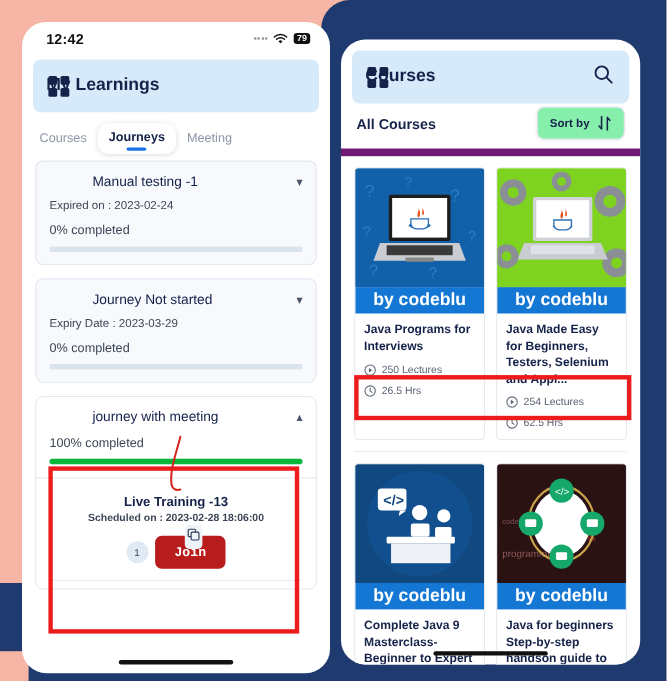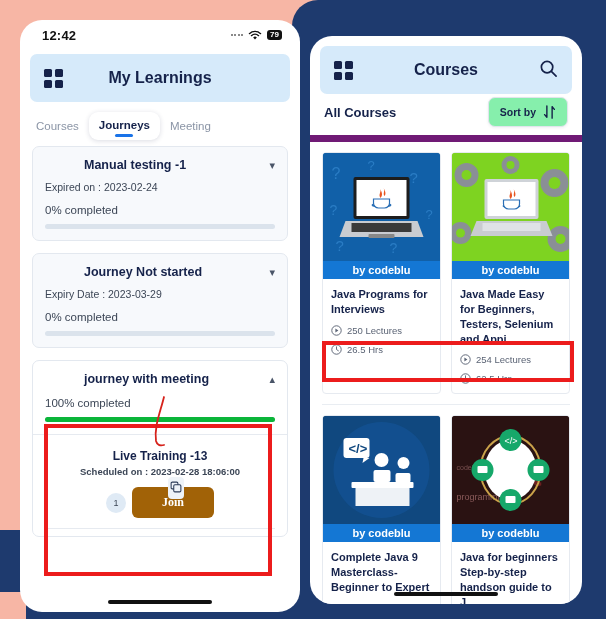--- a/index.html
+++ b/index.html
@@ -56,21 +56,21 @@
 
   
   .app-header {
     background: #d6eafa; margin: 4px 10px 0 10px; border-radius: 7px;
     height: 48px; display: flex; align-items: center; padding: 0 14px;
     position: relative;
   }
   .grid-icon { display: grid; grid-template-columns: 8px 8px; gap: 3px; }
   .grid-icon span { width: 8px; height: 8px; background: #15224a; border-radius: 1.5px; }
   .app-title {
-    position: absolute; left: 0; right: 0; text-align: center;
+    position: absolute; left: 12px; right: 0; 
     font-size: 16px; font-weight: bold; color: #15224a; pointer-events: none;
   }
   .search-icon { margin-left: auto; z-index: 2; }
 
   
   .tabs {
     display: flex; align-items: center; gap: 2px;
     padding: 10px 6px 0 8px; font-size: 11.5px;
   }
   .tab {
@@ -87,21 +87,21 @@
   }
 
   
   .journeys { padding: 6px 12px 0 12px; }
   .jcard {
     background: #f7f9fc; border: 1px solid #e3e8ef; border-radius: 7px;
     padding: 11px 12px; margin-bottom: 12px; position: relative;
   }
   .jcard.open { background: #fff; padding-bottom: 0; }
   .jtitle {
-    font-size: 12.5px; font-weight: bold; color: #15224a;
+    font-size: 12.5px; font-weight: normal; color: #15224a;
     padding-right: 18px;
     padding-left: 39px;
   }
   .chev {
     position: absolute; right: 12px; top: 12px; color: #4a5568; font-size: 11px;
   }
   .jdate { font-size: 10.5px; color: #3c4656; margin-top: 9px; }
   .jdate b { font-weight: bold; font-size: 11px; }
   .jpct { font-size: 11.5px; color: #3c4656; margin-top: 11px; }
   .jpct.done { color: #3c4656; }
@@ -120,23 +120,23 @@
   .m-row {
     display: flex; align-items: center; justify-content: center;
     gap: 6px; margin-top: 10px; position: relative;
   }
   .m-badge {
     width: 20px; height: 20px; border-radius: 50%; background: #dfeaf5;
     color: #3c4656; font-size: 9px; display: flex; align-items: center;
     justify-content: center;
   }
   .join-btn {
-    background: #a16207; color: #fff; border: none; border-radius: 6px;
-    font-size: 12px; font-weight: bold; padding: 8px 30px;
-    font-family: Liberation Serif, serif;
+    background: #b91c1c; color: #fff; border: none; border-radius: 6px;
+    font-size: 12px; font-weight: bold; padding: 8px 18px;
+    font-family: Liberation Mono, monospace;
   }
   .copy-icon {
     position: absolute; left: 50%; margin-left: 8px; top: -10px;
     background: #eef3f8; border-radius: 4px; padding: 2px;
   }
   .meeting-bot { border-top: 1px solid #e6eaf0; height: 8px; }
 
   
   .allcourses-row {
     display: flex; align-items: center; justify-content: space-between;
@@ -152,21 +152,21 @@
   .courses-grid {
     display: grid; grid-template-columns: 1fr 1fr; gap: 10px;
     padding: 10px 12px 0 12px;
   }
   .ccard {
     border: 1px solid #e6eaf0; border-radius: 4px; background: #fff;
     overflow: hidden;
   }
   .cthumb { height: 108px; position: relative; overflow: hidden; }
   .cby {
-    background: #1477d4; color: #fff; font-size: 11px; text-align: center;
+    background: #1477d4; color: #fff; font-size: 16px; text-align: center;
     padding: 3px 0; font-weight: bold;
   }
   .cbody { padding: 8px 8px 9px 8px; }
   .cname {
     font-size: 11px; font-weight: bold; color: #15224a; line-height: 1.35;
   }
   .cmeta {
     display: flex; align-items: center; gap: 5px;
     font-size: 9.5px; color: #5a6374; margin-top: 8px;
   }

